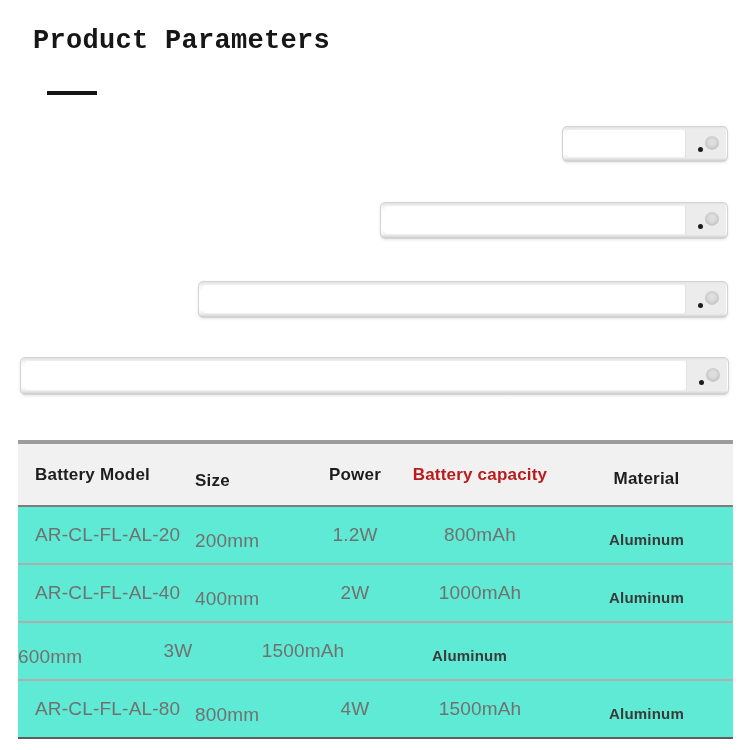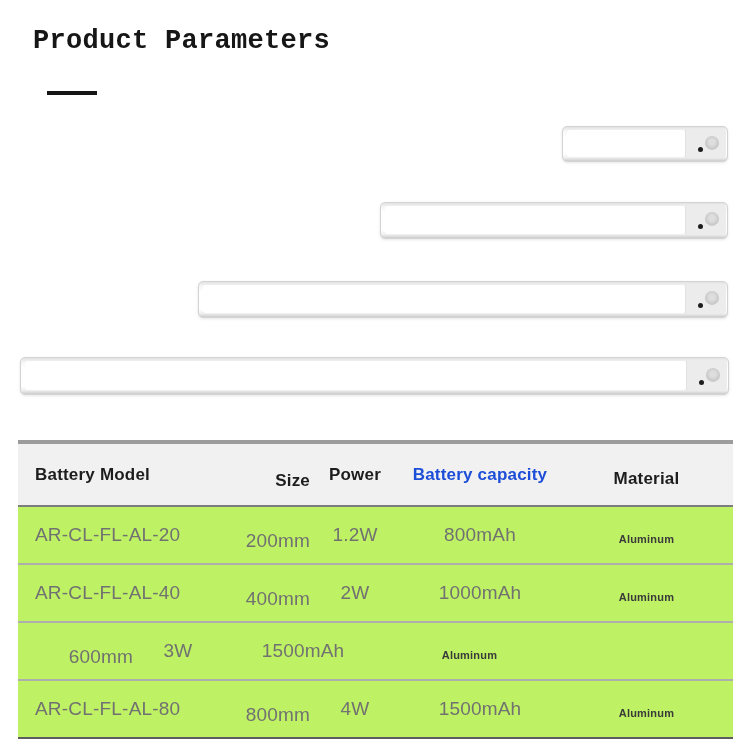--- a/index.html
+++ b/index.html
@@ -61,40 +61,40 @@
   }
   .trow {
     display:flex; align-items:center;
     width:100%;
   }
   .thead {
     height:61px; background:#f2f1f1;
     border-bottom:2px solid #7d7d7d;
   }
   .tbody-row {
-    height:56px; background:#bef264;
+    height:56px; background:#5eead4;
     border-bottom:2px solid #aeaeae;
   }
   .tbody-row:last-child { border-bottom:2px solid #5d5d5d; }
 
   .cell { box-sizing:border-box; }
   .c1 { width:177px; text-align:left; padding-left:17px; }
-  .c2 { width:115px; text-align:right;margin-top:12px; }
+  .c2 { width:115px; text-align:left;margin-top:12px; }
   .c3 { width:90px;  text-align:center; }
   .c4 { width:160px; text-align:center; }
   .c5 { width:173px; text-align:center;margin-top:8px; }
 
   .thead .cell {
     font-size:17px; font-weight:700; color:#1d1d1d; letter-spacing:0.2px;
   }
   .tbody-row .cell {
     font-size:19px; font-weight:400; color:#717171; letter-spacing:0.2px;
   }
   .tbody-row .cell.material {
-    font-size:11px; font-weight:700; color:#3a3a3a; letter-spacing:0.2px;
+    font-size:15px; font-weight:700; color:#3a3a3a; letter-spacing:0.2px;
   }
 </style>
 </head>
 <body>
 
 <div class="page">
 
   <h1 class="page-title">Product Parameters</h1>
   <div class="title-dash"></div>
 
@@ -126,21 +126,21 @@
       <span class="sensor"></span>
     </div>
   </div>
 
   <div class="spec-table">
 
     <div class="trow thead">
       <div class="cell c1">Battery Model</div>
       <div class="cell c2">Size</div>
       <div class="cell c3">Power</div>
-      <div class="cell c4" style="color: #1d4ed8;">Battery capacity</div>
+      <div class="cell c4" style="color: #b91c1c;">Battery capacity</div>
       <div class="cell c5">Material</div>
     </div>
 
     <div class="trow tbody-row">
       <div class="cell c1">AR-CL-FL-AL-20</div>
       <div class="cell c2">200mm</div>
       <div class="cell c3">1.2W</div>
       <div class="cell c4">800mAh</div>
       <div class="cell c5 material">Aluminum</div>
     </div>

